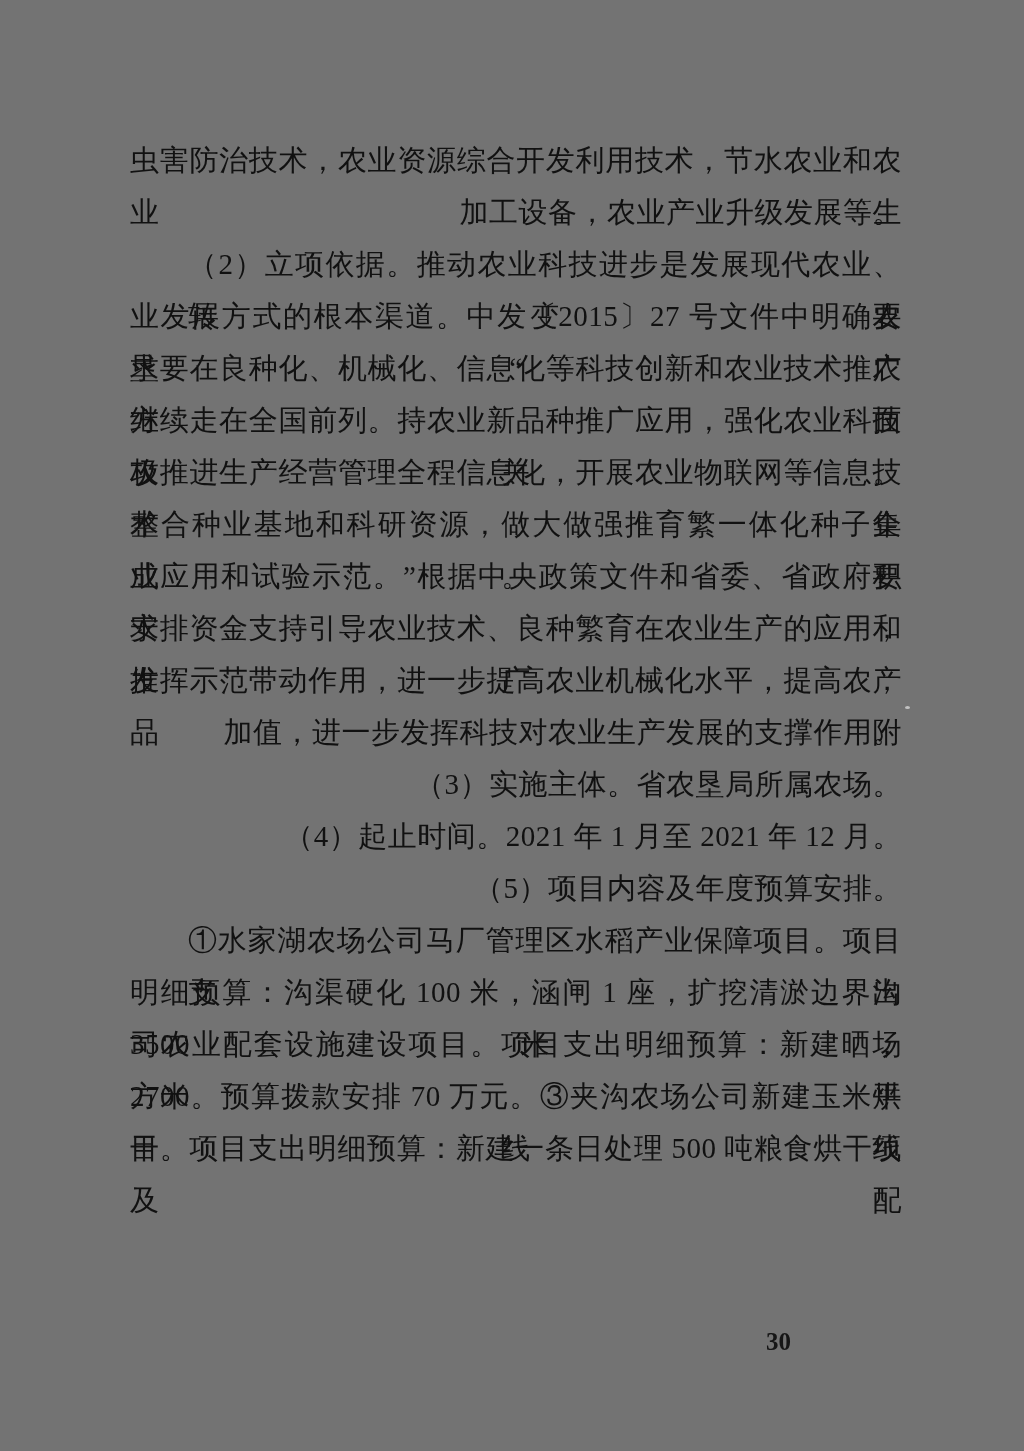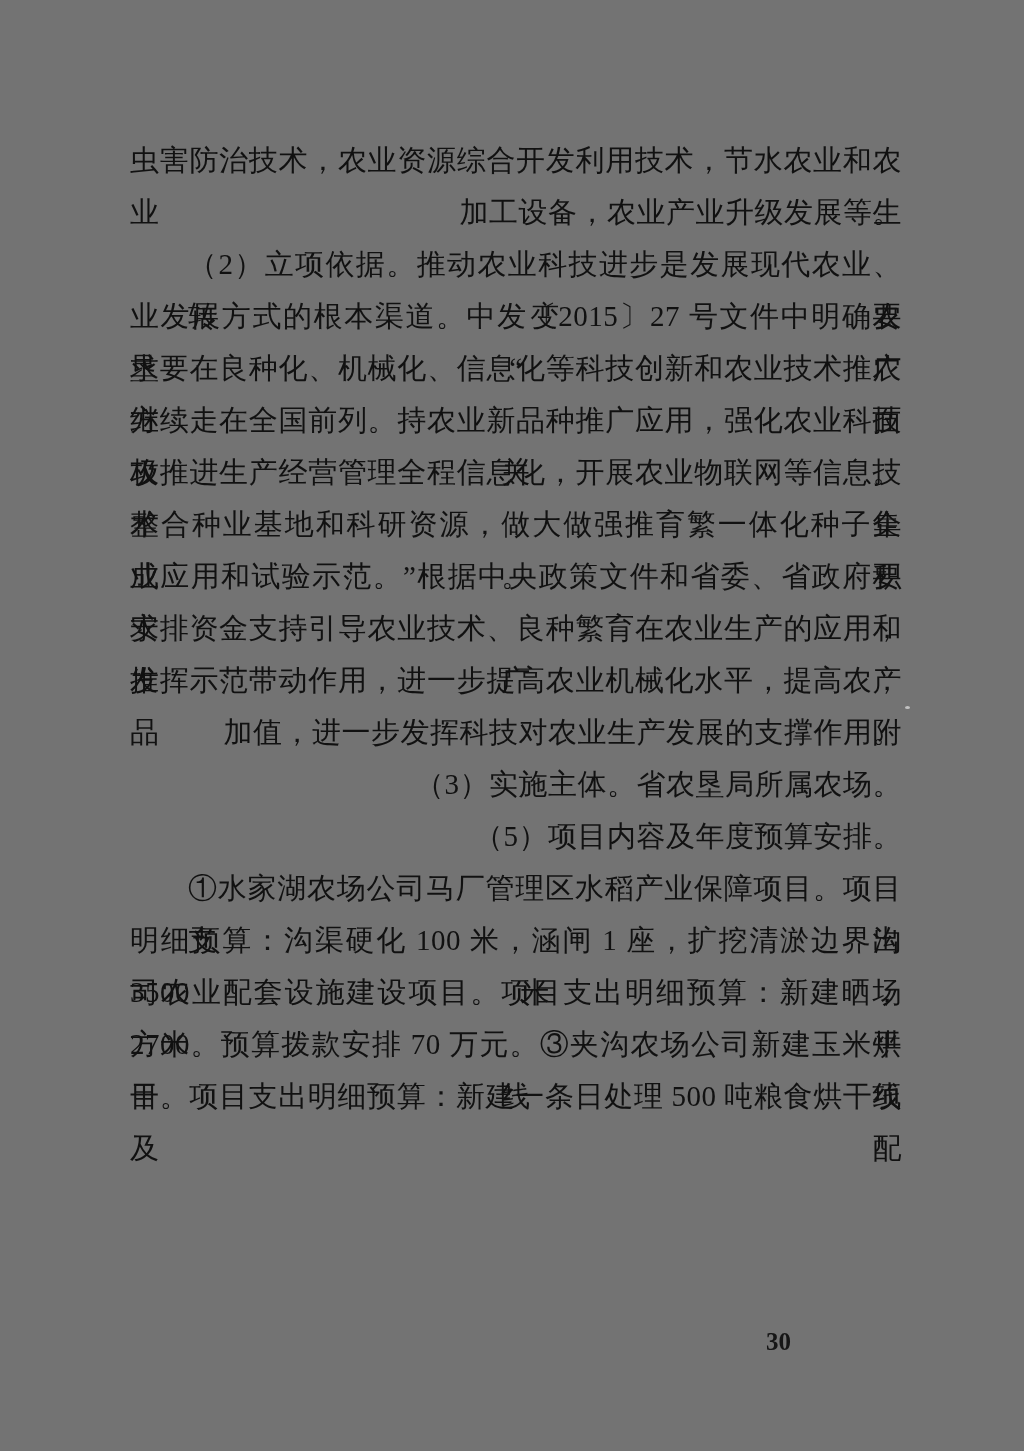--- a/index.html
+++ b/index.html
@@ -71,20 +71,21 @@
       <div class="line fill">业发展方式的根本渠道。中发〔2015〕27 号文件中明确要求“农</div>
       <div class="line fill">垦要在良种化、机械化、信息化等科技创新和农业技术推广方面</div>
       <div class="line fill">继续走在全国前列。持农业新品种推广应用，强化农业科技攻关。</div>
       <div class="line fill">极推进生产经营管理全程信息化，开展农业物联网等信息技术集</div>
       <div class="line fill">整合种业基地和科研资源，做大做强推育繁一体化种子企业。积</div>
       <div class="line fill">成应用和试验示范。”根据中央政策文件和省委、省政府要求，</div>
       <div class="line fill">安排资金支持引导农业技术、良种繁育在农业生产的应用和推广，</div>
       <div class="line fill">发挥示范带动作用，进一步提高农业机械化水平，提高农产品附</div>
       <div class="line">加值，进一步发挥科技对农业生产发展的支撑作用。</div>
       <div class="line indent">（3）实施主体。省农垦局所属农场。</div>
+      <div class="line indent">（4）起止时间。2021 年 1 月至 2021 年 12 月。</div>
       <div class="line indent">（5）项目内容及年度预算安排。</div>
       <div class="line indent fill">①水家湖农场公司马厂管理区水稻产业保障项目。项目支出</div>
       <div class="line fill">明细预算：沟渠硬化 100 米，涵闸 1 座，扩挖清淤边界沟 3500 米，</div>
       <div class="line fill">司农业配套设施建设项目。项目支出明细预算：新建晒场 2700 平</div>
       <div class="line fill">方米。预算拨款安排 70 万元。③夹沟农场公司新建玉米烘干线项</div>
       <div class="line fill">目。项目支出明细预算：新建一条日处理 500 吨粮食烘干线及配</div>
     </div>
   <div class="scan-speck"></div>
   <div class="page-number">30</div>
 </div>

